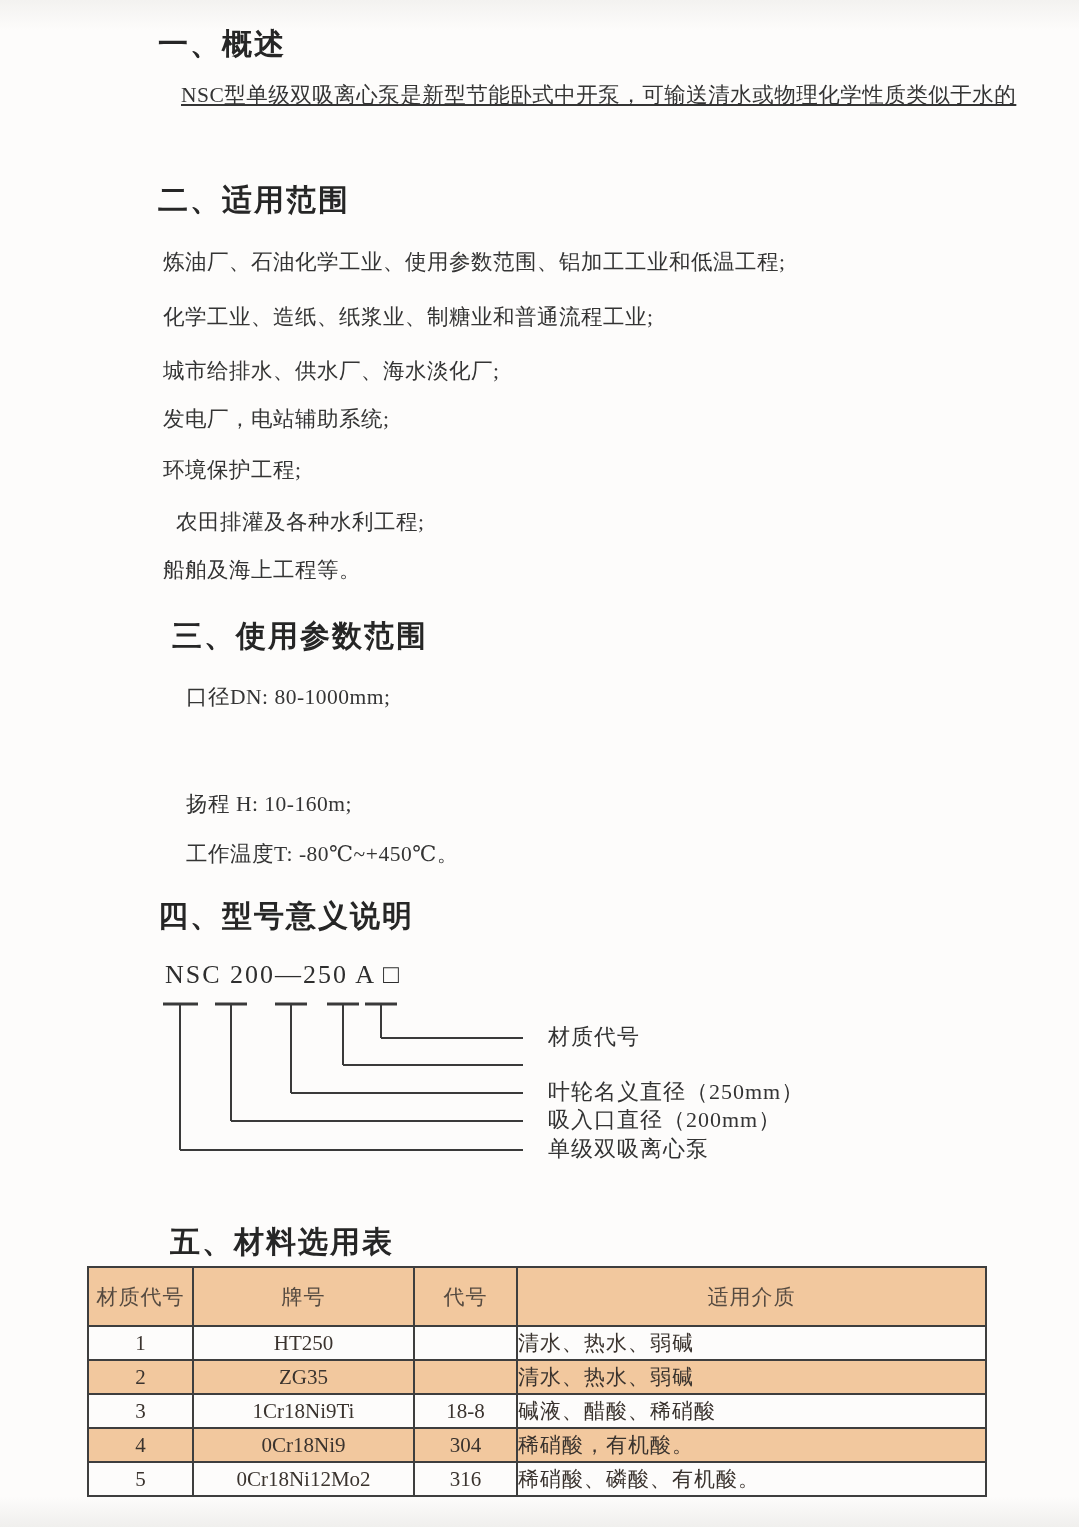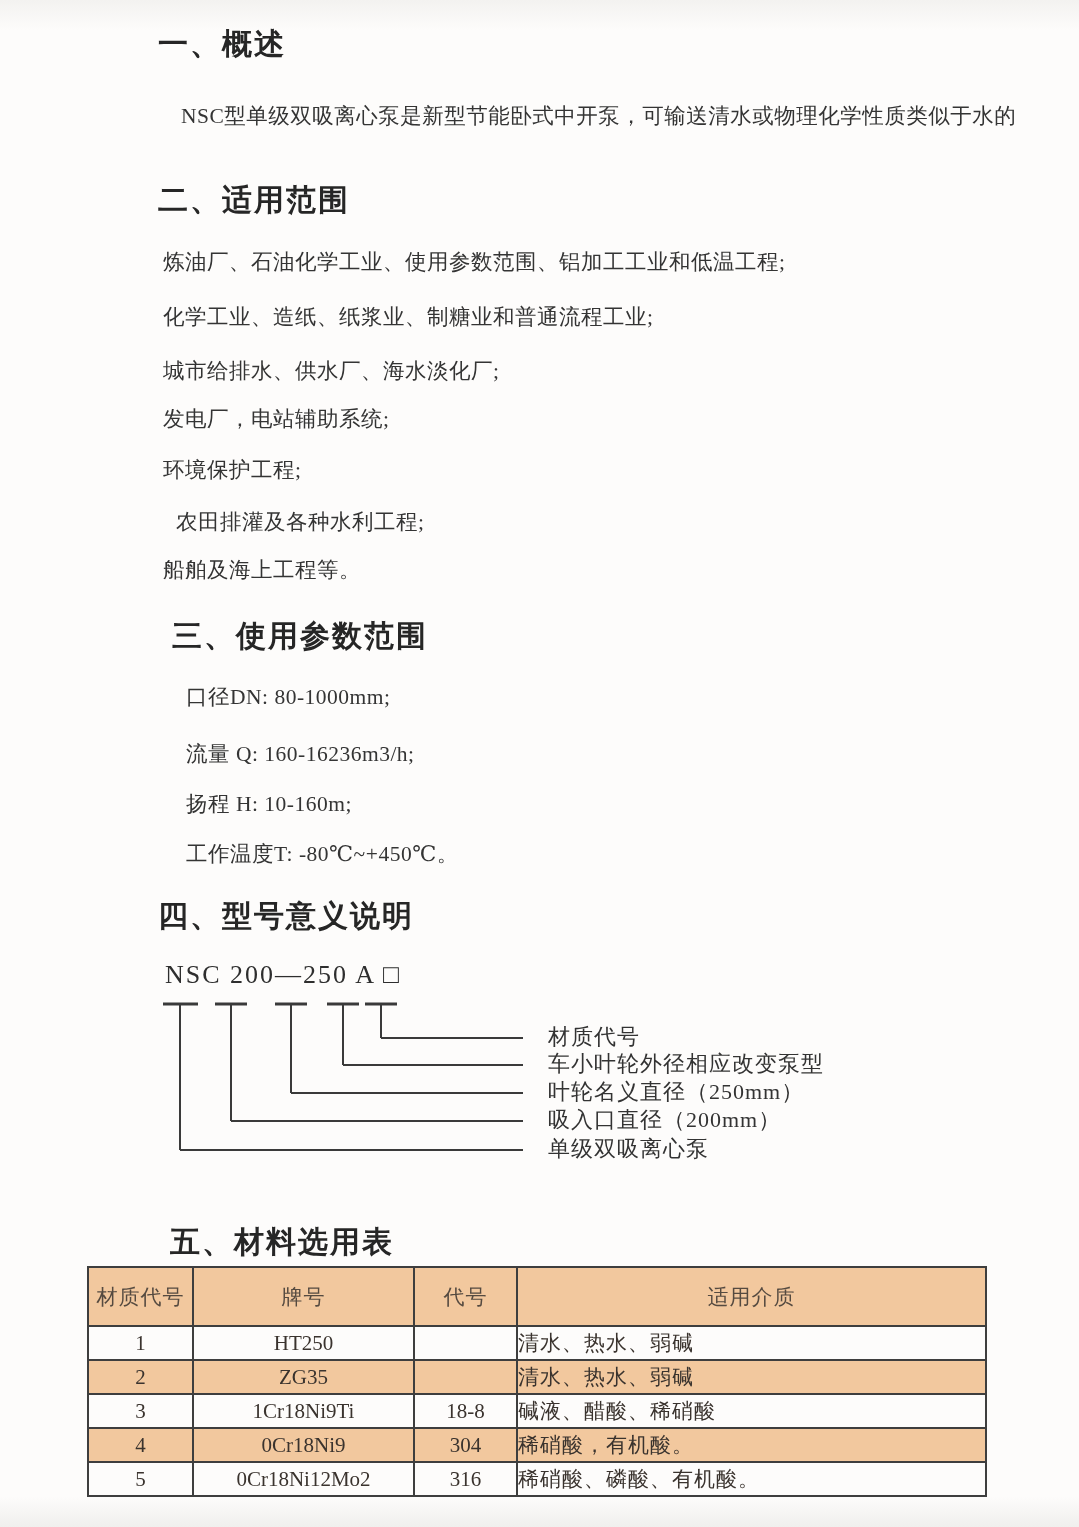--- a/index.html
+++ b/index.html
@@ -72,34 +72,33 @@
   .col-alias{width:103px;}
   .col-media{width:469px;}
   svg.connectors line{stroke:#3a3a3a;}
 </style>
 </head>
 <body>
 
 <div class="page">
 
   <div class="abs heading" style="left:158px;top:24px;">一、概述</div>
-  <div class="abs body-text" style="left:181px;top:101px;">NSC型单级双吸离心泵是新型节能卧式中开泵，可输送清水或物理化学性质类似于水的</div>
+  <div class="abs body-text" style="left:181px;top:80px;text-decoration:underline;">NSC型单级双吸离心泵是新型节能卧式中开泵，可输送清水或物理化学性质类似于水的</div>
 
   <div class="abs heading" style="left:158px;top:180px;">二、适用范围</div>
   <div class="abs body-text" style="left:163px;top:247px;">炼油厂、石油化学工业、使用参数范围、铝加工工业和低温工程;</div>
   <div class="abs body-text" style="left:163px;top:302px;">化学工业、造纸、纸浆业、制糖业和普通流程工业;</div>
   <div class="abs body-text" style="left:163px;top:356px;">城市给排水、供水厂、海水淡化厂;</div>
   <div class="abs body-text" style="left:163px;top:404px;">发电厂，电站辅助系统;</div>
   <div class="abs body-text" style="left:163px;top:455px;">环境保护工程;</div>
   <div class="abs body-text" style="left:176px;top:507px;">农田排灌及各种水利工程;</div>
   <div class="abs body-text" style="left:163px;top:555px;">船舶及海上工程等。</div>
 
   <div class="abs heading" style="left:172px;top:616px;">三、使用参数范围</div>
   <div class="abs body-text" style="left:186px;top:682px;">口径DN: 80-1000mm;</div>
-  <div class="abs body-text" style="left:186px;top:739px;">流量 Q: 160-16236m3/h;</div>
   <div class="abs body-text" style="left:186px;top:789px;">扬程 H: 10-160m;</div>
   <div class="abs body-text" style="left:186px;top:839px;">工作温度T: -80℃~+450℃。</div>
 
   <div class="abs heading" style="left:158px;top:896px;">四、型号意义说明</div>
   <div class="abs model-code" style="left:165px;top:960px;">NSC 200—250  A  □</div>
 
   <svg class="connectors abs" style="left:85px;top:998px;" width="460" height="160" viewBox="0 0 460 160">
 
     <line x1="78" y1="6" x2="113" y2="6" stroke-width="3"></line>
     <line x1="130" y1="6" x2="162" y2="6" stroke-width="3"></line>
@@ -114,21 +113,20 @@
     <line x1="296" y1="6" x2="296" y2="40" stroke-width="2"></line>
 
     <line x1="296" y1="40" x2="438" y2="40" stroke-width="2"></line>
     <line x1="258" y1="67" x2="438" y2="67" stroke-width="2"></line>
     <line x1="206" y1="95" x2="438" y2="95" stroke-width="2"></line>
     <line x1="146" y1="123" x2="438" y2="123" stroke-width="2"></line>
     <line x1="95" y1="152" x2="438" y2="152" stroke-width="2"></line>
   </svg>
 
   <div class="abs diagram-label" style="left:548px;top:1022px;">材质代号</div>
-  <div class="abs diagram-label" style="left:548px;top:1049px;">车小叶轮外径相应改变泵型</div>
   <div class="abs diagram-label" style="left:548px;top:1077px;">叶轮名义直径（250mm）</div>
   <div class="abs diagram-label" style="left:548px;top:1105px;">吸入口直径（200mm）</div>
   <div class="abs diagram-label" style="left:548px;top:1134px;">单级双吸离心泵</div>
 
   <div class="abs heading" style="left:170px;top:1222px;">五、材料选用表</div>
 
   <table class="materials">
     <colgroup>
       <col class="col-code">
         <col class="col-grade">

